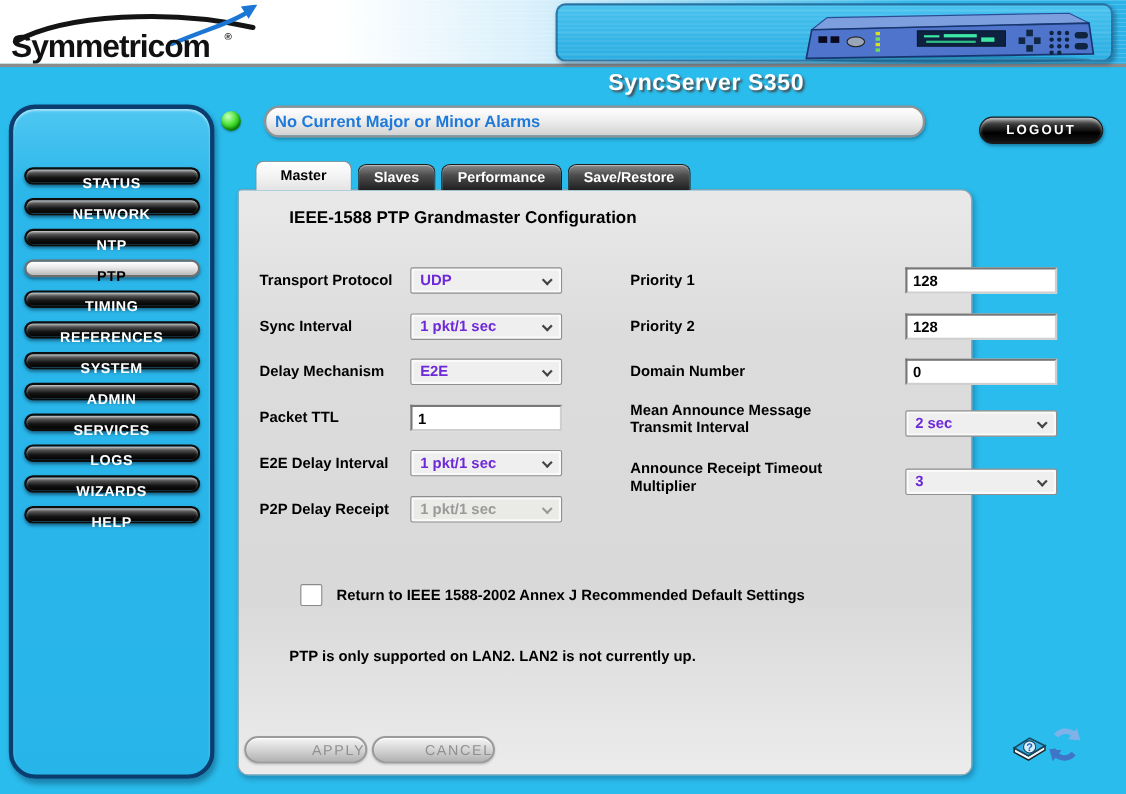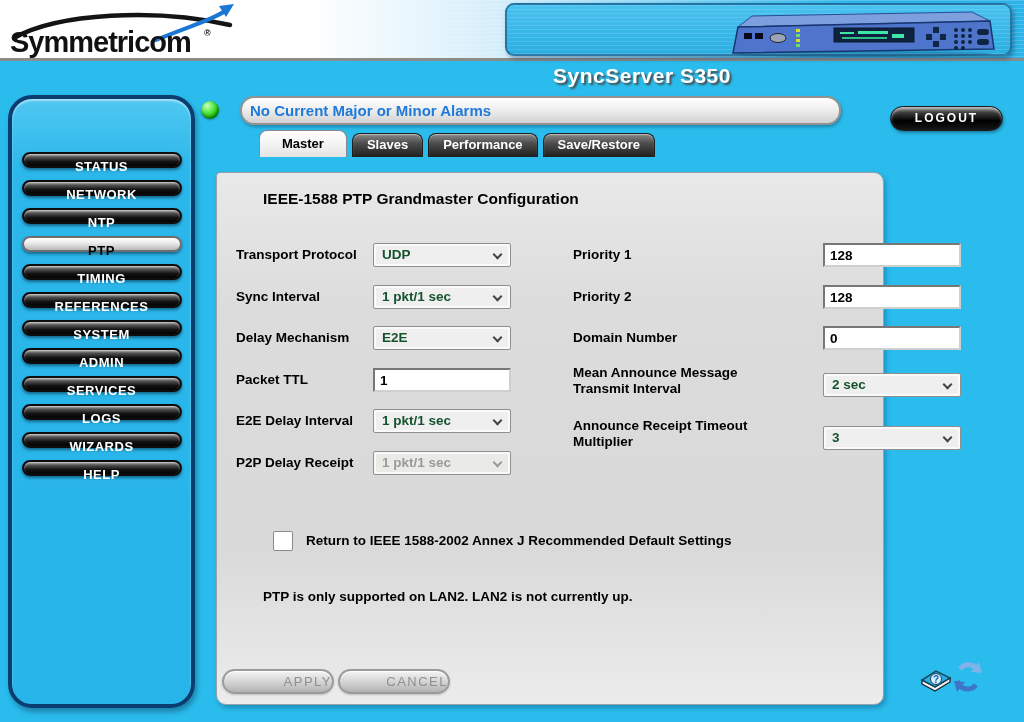--- a/index.html
+++ b/index.html
@@ -70,21 +70,21 @@
     box-shadow:inset 0 1px 2px rgba(255,255,255,.55), 0 2px 3px rgba(0,25,50,.5);
     color:#fff; font-size:13px; font-weight:bold; letter-spacing:.5px;
     text-align:center; line-height:26px; cursor:pointer;
   }
   .nav-btn.active {
     background:linear-gradient(180deg,#ffffff 0%, #ececec 40%, #b9b9b9 100%);
     color:#000; border-color:#6e6e6e;
   }
 
   
-  .tabs { position:absolute; left:232px; top:130px; height:27px; display:flex; z-index:3;margin-left:27px; }
+  .tabs { position:absolute; left:232px; top:146px; height:27px; display:flex; z-index:3; }
   .tab {
     height:24px; margin-top:3px; margin-right:5px; padding:0 14px;
     border:1px solid #1d1d1d; border-bottom:none;
     border-radius:8px 8px 0 0;
     background:linear-gradient(180deg,#8a8a8a 0%, #4d4d4d 40%, #1f1f1f 100%);
     box-shadow:inset 0 1px 1px rgba(255,255,255,.45);
     color:#fff; font-size:13px; font-weight:bold; text-align:center; line-height:22px;
     cursor:pointer;
   }
   .tab.active {
@@ -104,21 +104,21 @@
   }
   .panel-title { position:absolute; left:46px; top:17px; font-size:15.5px; font-weight:bold; color:#000; }
 
   .field-label { position:absolute; font-size:13.5px; font-weight:bold; color:#000; line-height:24px; }
   .field-label.two-line { line-height:16px; width:215px; }
 
   .sel {
     position:absolute; width:138px; height:24px;
     background:#EFEFEF; border:1px solid #8f8f8f; border-radius:2px;
     box-shadow:inset 0 0 0 2px #fafafa;
-    font-size:13.5px; font-weight:bold; color:#14532d;
+    font-size:13.5px; font-weight:bold; color:#6d28d9;
     line-height:22px; padding-left:8px; cursor:pointer;
   }
   .sel .chev {
     position:absolute; right:9px; top:7px; width:7px; height:7px;
     border-left:2px solid #444; border-bottom:2px solid #444;
     transform:rotate(-45deg);
   }
   .sel.disabled { color:#9a9a9a; background:#EAEAE6; }
   .sel.disabled .chev { border-color:#9a9a9a; }
 

